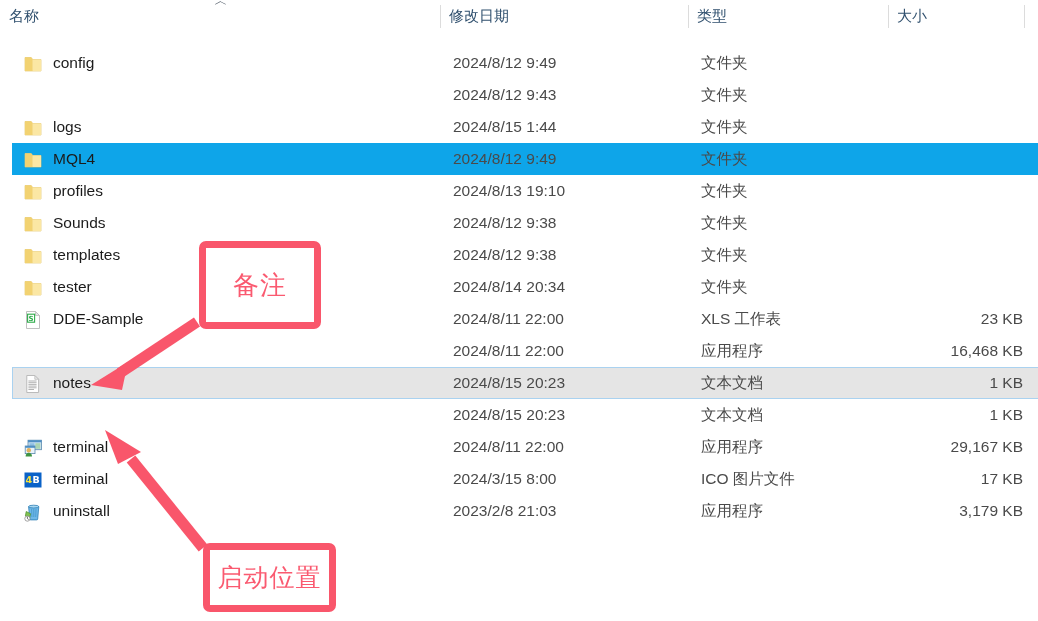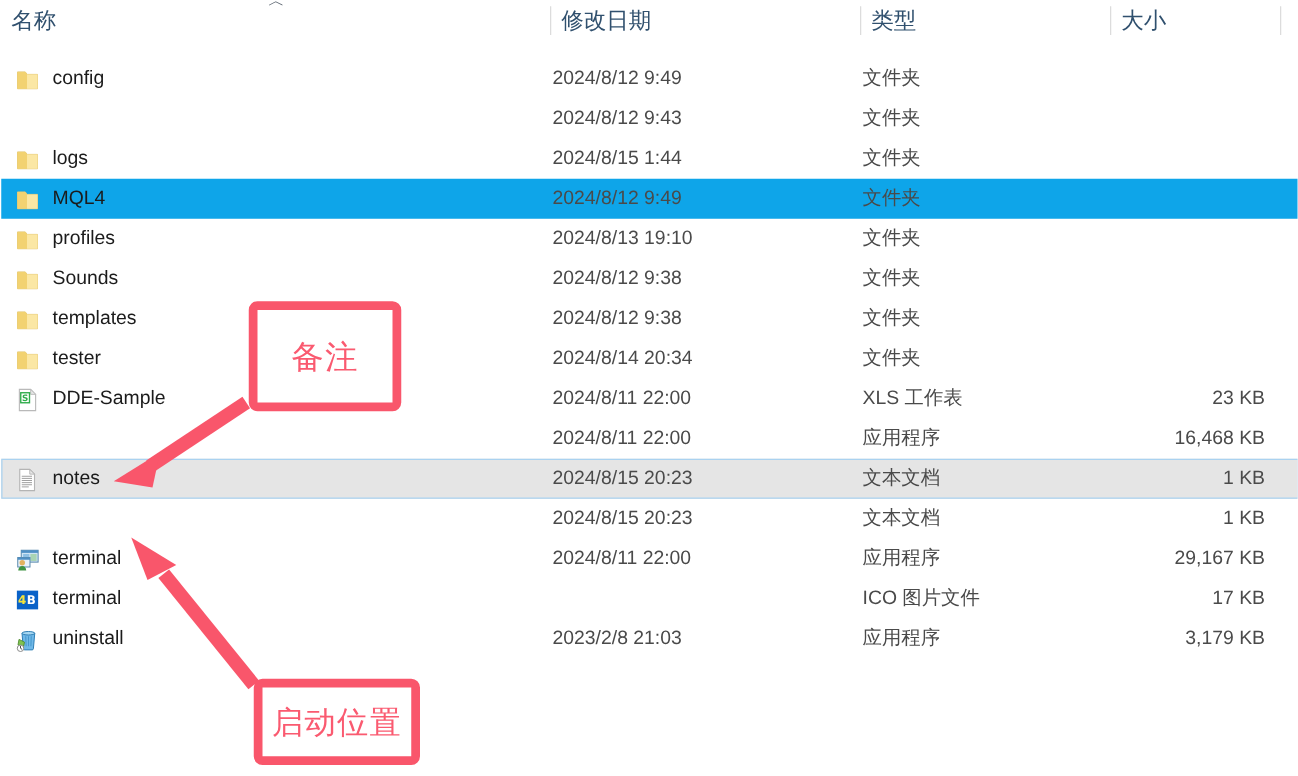--- a/index.html
+++ b/index.html
@@ -30,21 +30,21 @@
     left: 0; top: 0;
     width: 1038px;
     height: 32px;
     background: #ffffff;
   }
   .col-head {
     position: absolute;
     top: 0;
     height: 32px;
     line-height: 32px;
-    font-size: 18px;
+    font-size: 15px;
     color: #30506e;
     white-space: nowrap;
     box-sizing: border-box;
     padding-left: 9px;
   }
   .col-head .divider {
     position: absolute;
     left: 0; top: 5px;
     width: 1px; height: 23px;
     background: #dcdcdc;
@@ -66,21 +66,21 @@
     height: 10px;
     color: #555f6b;
     font-size: 13px;
     line-height: 10px;
     text-align: center;
   }
 
   
   #file-list {
     position: absolute;
-    left: 1px;
+    left: 12px;
     top: 47px;
     width: 862px;
   }
   .row {
     position: relative;
     height: 32px;
     width: 1038px;
     box-sizing: border-box;
     border: 1px solid transparent;
   }
@@ -325,20 +325,21 @@
         <div class="cell c-size">29,167 KB</div>
       </div>
       <div class="row">
         <div class="cell c-name"><span class="icon">
             <svg viewBox="0 0 20 20" width="20" height="20">
               <rect x="1.5" y="2.5" width="17" height="15" fill="#0a62c8"></rect>
               <text x="5.8" y="13.4" font-size="9.5" font-family="DejaVu Sans, sans-serif" font-weight="bold" fill="#f5e33a" text-anchor="middle">4</text>
               <text x="13.0" y="13.4" font-size="9.5" font-family="DejaVu Sans, sans-serif" font-weight="bold" fill="#ffffff" text-anchor="middle">B</text>
             </svg>
           </span><span class="label">terminal</span></div>
+        <div class="cell c-date">2024/3/15 8:00</div>
         <div class="cell c-type">ICO 图片文件</div>
         <div class="cell c-size">17 KB</div>
       </div>
       <div class="row">
         <div class="cell c-name"><span class="icon">
             <svg viewBox="0 0 20 20" width="20" height="20">
               <path d="M5.6 4.6h10.2l-1.1 12.4a1 1 0 0 1-1 .9H7.7a1 1 0 0 1-1-.9z" fill="#6fb8e8" stroke="#2f7fb5" stroke-width="0.8"></path>
               <ellipse cx="10.7" cy="4.6" rx="5.1" ry="1.4" fill="#a8d8f2" stroke="#2f7fb5" stroke-width="0.8"></ellipse>
               <g stroke="#3f92c7" stroke-width="0.7">
                 <line x1="8.6" y1="7" x2="8.9" y2="15"></line>

